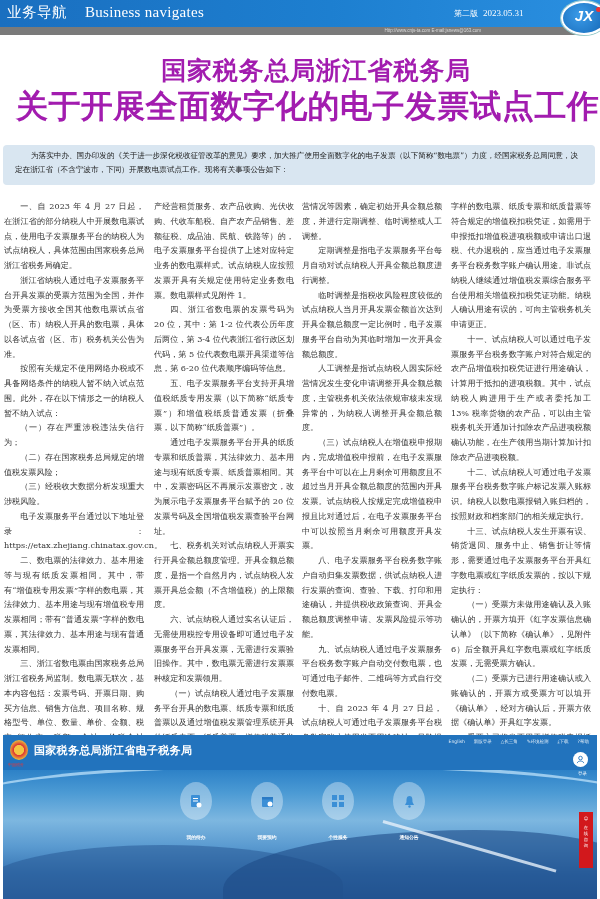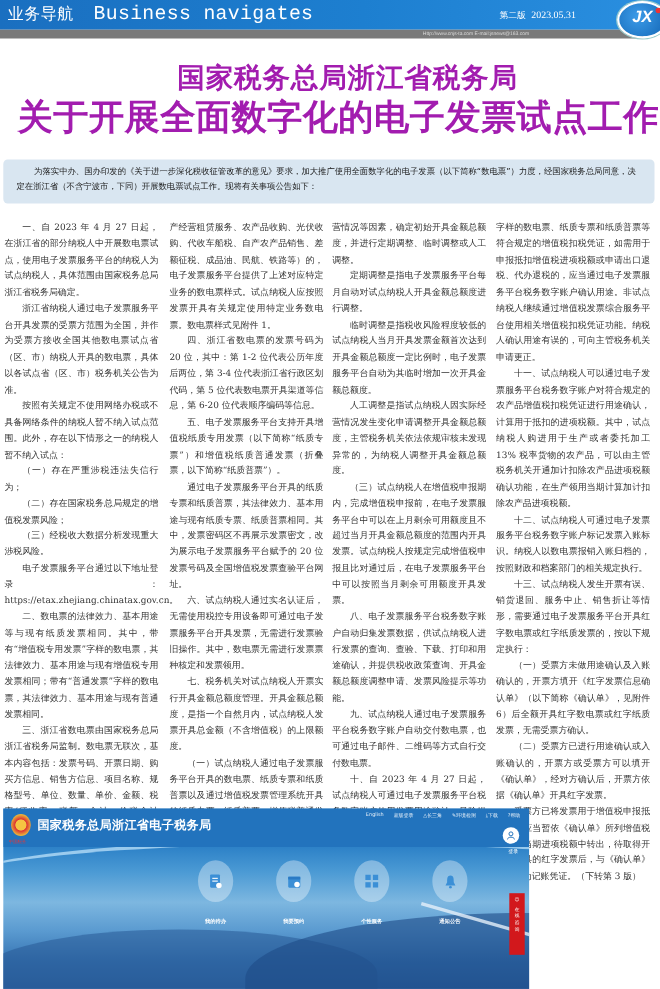--- a/index.html
+++ b/index.html
@@ -4,21 +4,21 @@
 <style>
   *{box-sizing:border-box;margin:0;padding:0;}
   html,body{width:600px;height:899px;overflow:hidden;background:#fff;}
   body{font-family:"DejaVu Serif","Liberation Serif",serif;color:#222;position:relative;}
 
   
   .hdr{position:absolute;left:0;top:0;width:600px;height:27px;
        background:linear-gradient(90deg,#1a6fc0 0%,#1d7fd0 55%,#2a8fe0 100%);}
   .hdr-title{position:absolute;left:7px;top:3px;font-family:"DejaVu Sans",sans-serif;
        font-size:14.5px;color:#fff;letter-spacing:0.5px;white-space:nowrap;}
-  .hdr-title .en{margin-left:18px;font-family:Liberation Mono, monospace;font-size:18px;letter-spacing:0.3px;}
+  .hdr-title .en{margin-left:18px;font-family:Liberation Serif, serif;font-size:15px;letter-spacing:0.3px;}
   .hdr-edition{position:absolute;left:454px;top:8px;font-family:"DejaVu Sans",sans-serif;
        font-size:8px;color:#fff;white-space:nowrap;}
   .hdr-edition .date{margin-left:5px;font-family:Liberation Serif, serif;font-size:9px;}
   .subbar{position:absolute;left:0;top:27px;width:585px;height:8px;background:#7a7a7a;}
   .subbar-text{position:absolute;right:104px;top:0px;font-family:"Liberation Sans",sans-serif;
        font-size:4.5px;color:#ddd;line-height:8px;white-space:nowrap;}
   .logo{position:absolute;left:561px;top:1px;width:46px;height:34px;border-radius:50%;
        background:radial-gradient(circle at 40% 40%,#3b9be8,#1366b5);border:2px solid #fff;
        box-shadow:0 0 0 1px #9cc;}
   .logo-text{position:absolute;left:0;top:4px;width:100%;text-align:center;color:#fff;
@@ -37,21 +37,21 @@
        font-size:7.6px;line-height:14px;color:#1a1a1a;text-indent:16px;}
 
   
   .col{position:absolute;top:199px;width:140px;font-size:8.1px;line-height:14.75px;
        color:#333;text-align:justify;}
   .col p{text-indent:2em;}
   .col p.noind{text-indent:0;}
   .c1{left:4px;} .c2{left:154px;} .c3{left:302px;} .c4{left:451px;}
 
   
-  .site{position:absolute;left:3px;top:735px;width:478px;height:164px;overflow:hidden;
+  .site{position:absolute;left:3px;top:735px;width:594px;height:164px;overflow:hidden;
        background:linear-gradient(180deg,#2271bc 0%,#2a7fc6 20%,#4b9ad4 35%,#7db7e0 52%,#5a9ad0 68%,#3573b2 85%,#2a5f9e 100%);}
   .site-top{position:absolute;left:0;top:0;width:100%;height:35px;background:#2273bd;}
   .arc{position:absolute;left:-50px;top:28px;width:700px;height:80px;border-radius:50%;
        border-top:4px solid rgba(190,225,250,0.75);}
   .mtn1{position:absolute;left:-20px;top:110px;width:360px;height:80px;border-radius:50% 50% 0 0;
        background:rgba(40,90,150,0.55);}
   .mtn2{position:absolute;left:220px;top:95px;width:420px;height:100px;border-radius:60% 40% 0 0;
        background:rgba(30,75,135,0.6);}
   .wall{position:absolute;left:380px;top:85px;width:180px;height:3px;background:rgba(230,240,250,0.8);
        transform:rotate(16deg);transform-origin:left;}
@@ -111,22 +111,22 @@
     <p>电子发票服务平台通过以下地址登录：https://etax.zhejiang.chinatax.gov.cn。</p>
     <p>二、数电票的法律效力、基本用途等与现有纸质发票相同。其中，带有“增值税专用发票”字样的数电票，其法律效力、基本用途与现有增值税专用发票相同；带有“普通发票”字样的数电票，其法律效力、基本用途与现有普通发票相同。</p>
     <p>三、浙江省数电票由国家税务总局浙江省税务局监制。数电票无联次，基本内容包括：发票号码、开票日期、购买方信息、销售方信息、项目名称、规格型号、单位、数量、单价、金额、税率/征收率、税额、合计、价税合计（大写、小写）、备注、开票人等。</p>
     <p>其中，试点纳税人从事特定行业、发生特定应税行为及特定应用场景业务（包括：稀土、建筑服务、旅客运输服务、货物运输服务、不动产销售、不动</p>
   </div>
 <div class="col c2">
     <p class="noind">产经营租赁服务、农产品收购、光伏收购、代收车船税、自产农产品销售、差额征税、成品油、民航、铁路等）的，电子发票服务平台提供了上述对应特定业务的数电票样式。试点纳税人应按照发票开具有关规定使用特定业务数电票。数电票样式见附件 1。</p>
     <p>四、浙江省数电票的发票号码为 20 位，其中：第 1-2 位代表公历年度后两位，第 3-4 位代表浙江省行政区划代码，第 5 位代表数电票开具渠道等信息，第 6-20 位代表顺序编码等信息。</p>
     <p>五、电子发票服务平台支持开具增值税纸质专用发票（以下简称“纸质专票”）和增值税纸质普通发票（折叠票，以下简称“纸质普票”）。</p>
     <p>通过电子发票服务平台开具的纸质专票和纸质普票，其法律效力、基本用途与现有纸质专票、纸质普票相同。其中，发票密码区不再展示发票密文，改为展示电子发票服务平台赋予的 20 位发票号码及全国增值税发票查验平台网址。</p>
+    <p>七、税务机关对试点纳税人开票实行开具金额总额度管理。开具金额总额度，是指一个自然月内，试点纳税人发票开具总金额（不含增值税）的上限额度。</p>
     <p>六、试点纳税人通过实名认证后，无需使用税控专用设备即可通过电子发票服务平台开具发票，无需进行发票验旧操作。其中，数电票无需进行发票票种核定和发票领用。</p>
-    <p>七、税务机关对试点纳税人开票实行开具金额总额度管理。开具金额总额度，是指一个自然月内，试点纳税人发票开具总金额（不含增值税）的上限额度。</p>
     <p>（一）试点纳税人通过电子发票服务平台开具的数电票、纸质专票和纸质普票以及通过增值税发票管理系统开具的纸质专票、纸质普票、增值税普通发票（卷票）、增值税电子专用发票（以下简称“电子专票”）和增值税电子普通发票，共用同一个开具金额总额度。</p>
     <p>（二）税务机关依据试点纳税人的税收风险程度、纳税信用级别、实际经</p>
   </div>
 <div class="col c3">
     <p class="noind">营情况等因素，确定初始开具金额总额度，并进行定期调整、临时调整或人工调整。</p>
     <p>定期调整是指电子发票服务平台每月自动对试点纳税人开具金额总额度进行调整。</p>
     <p>临时调整是指税收风险程度较低的试点纳税人当月开具发票金额首次达到开具金额总额度一定比例时，电子发票服务平台自动为其临时增加一次开具金额总额度。</p>
     <p>人工调整是指试点纳税人因实际经营情况发生变化申请调整开具金额总额度，主管税务机关依法依规审核未发现异常的，为纳税人调整开具金额总额度。</p>
     <p>（三）试点纳税人在增值税申报期内，完成增值税申报前，在电子发票服务平台中可以在上月剩余可用额度且不超过当月开具金额总额度的范围内开具发票。试点纳税人按规定完成增值税申报且比对通过后，在电子发票服务平台中可以按照当月剩余可用额度开具发票。</p>
     <p>八、电子发票服务平台税务数字账户自动归集发票数据，供试点纳税人进行发票的查询、查验、下载、打印和用途确认，并提供税收政策查询、开具金额总额度调整申请、发票风险提示等功能。</p>

